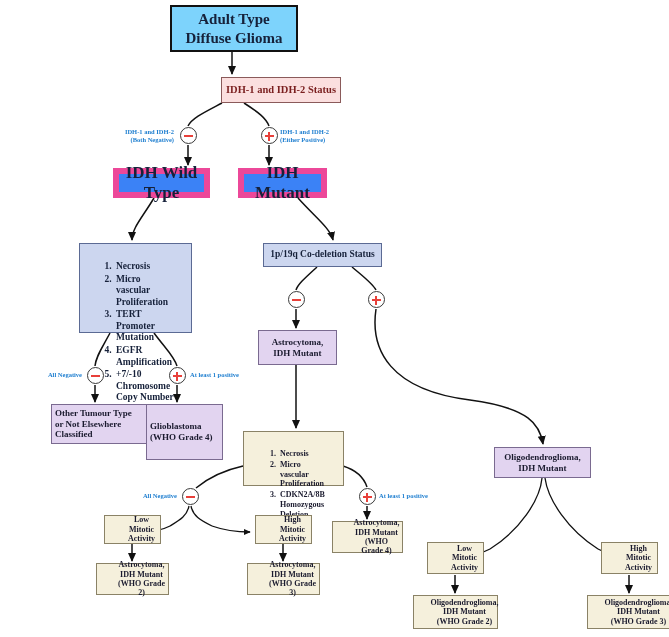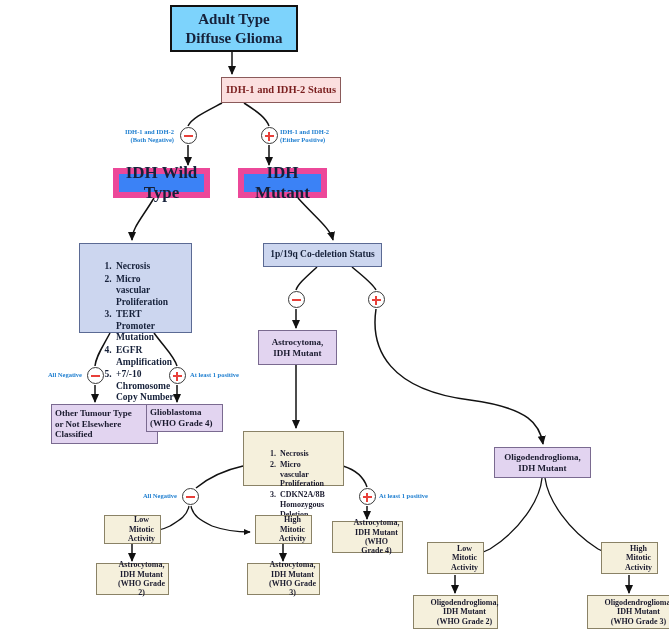--- a/index.html
+++ b/index.html
@@ -253,21 +253,21 @@
   <div class="edge-label" style="left:190px; top:371px;">At least 1 positive</div>
 
   <div class="node purple align-left" style="left:51px; top:404px; width:107px; height:40px;">
     <div>
       <span>Other Tumour Type</span><br>
       <span>or Not Elsewhere</span><br>
       <span>Classified</span>
     </div>
   </div>
 
-  <div class="node purple align-left" style="left:146px; top:404px; width:77px; height:28px;">
+  <div class="node purple align-left" style="left:146px; top:404px; width:77px; height:56px;">
     <div>
       <span>Glioblastoma</span><br>
       <span>(WHO Grade 4)</span>
     </div>
   </div>
 
   <div class="sign minus" style="left:287.5px; top:291px;"></div>
   <div class="sign plus" style="left:367.5px; top:291px;"></div>
 
   <div class="node purple" style="left:258px; top:330px; width:79px; height:35px;">

